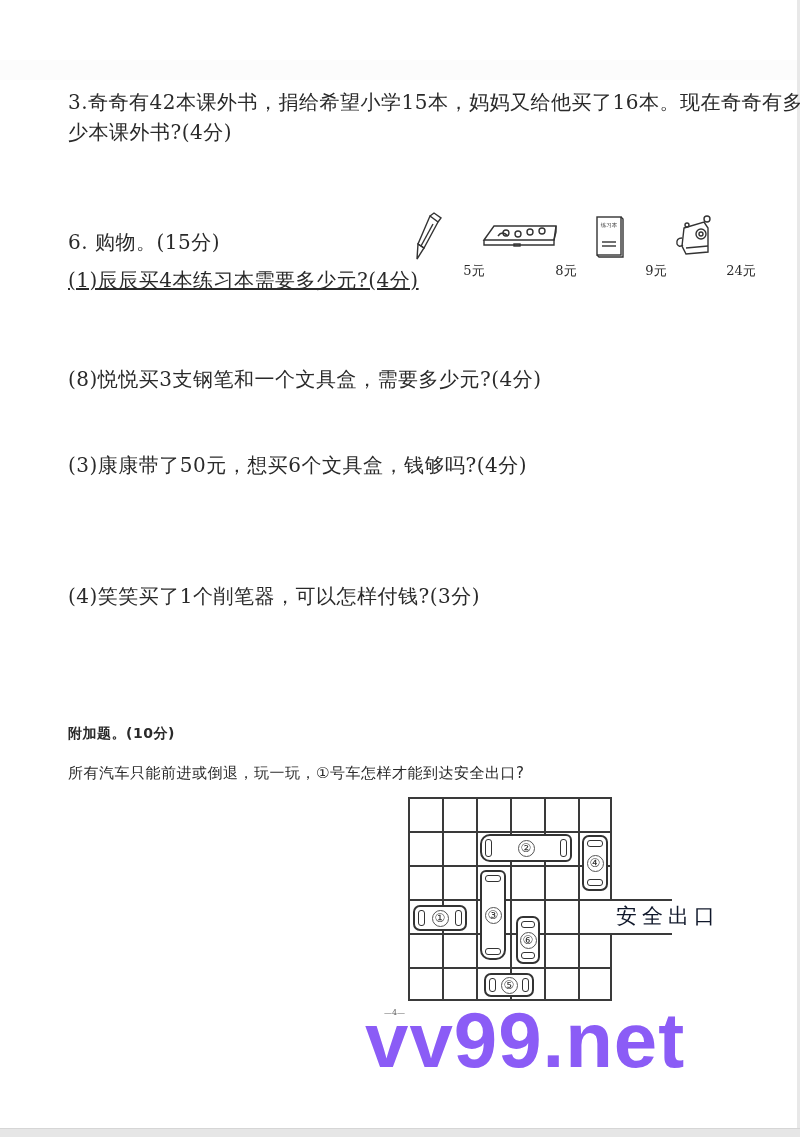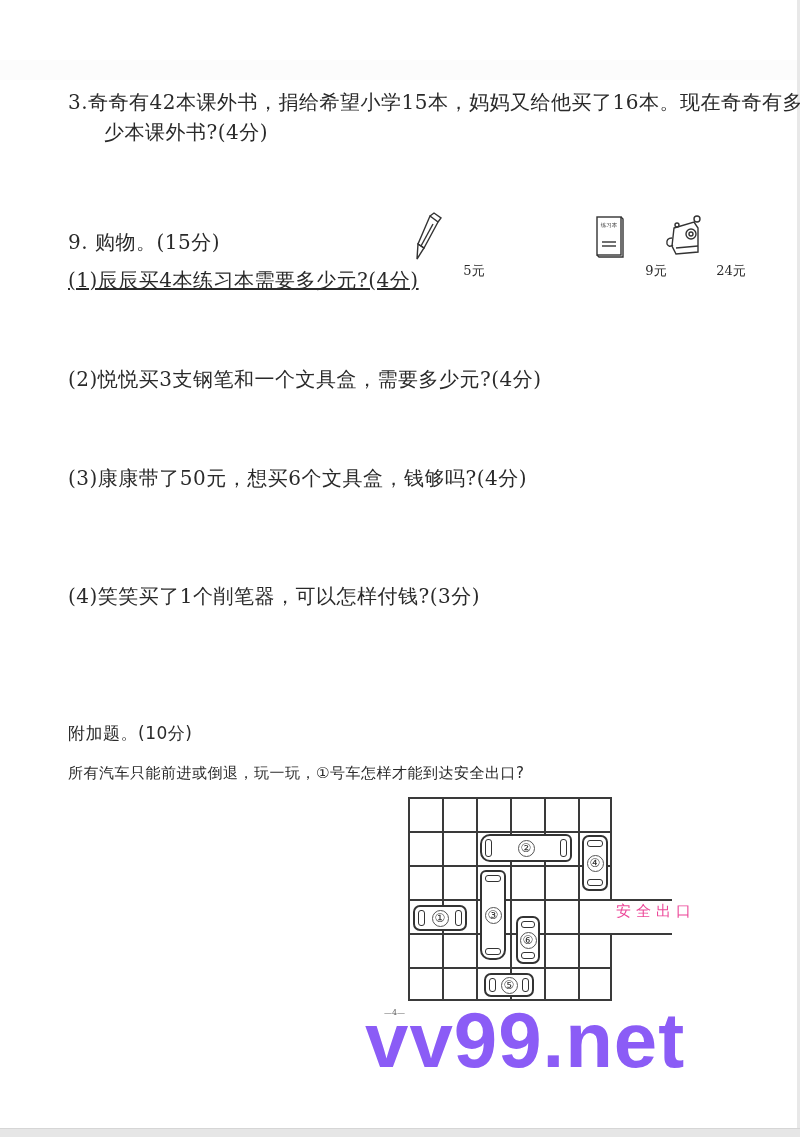--- a/index.html
+++ b/index.html
@@ -4,21 +4,21 @@
 <style>
   html, body { margin: 0; padding: 0; }
   body {
     width: 800px; height: 1137px; background: #ffffff; position: relative; overflow: hidden;
     font-family: "DejaVu Serif", "Liberation Serif", serif; color: #2a2a2a;
   }
   .page-edge { position: absolute; right: 0; top: 0; width: 3px; height: 1130px; background: #e8e8e8; }
   .bottom-bar { position: absolute; left: 0; bottom: 0; width: 800px; height: 8px; background: #e6e6e6; border-top: 1px solid #d6d6d6; }
   .top-fade { position: absolute; left: 0; top: 60px; width: 800px; height: 20px; background: #fcfcfc; }
   .q { position: absolute; left: 68px; font-size: 20px; line-height: 26px; letter-spacing: 0.5px; white-space: nowrap; }
-  .bold { font-family: "DejaVu Sans", "Liberation Sans", sans-serif; font-weight: normal; font-size: 17px; }
+  .bold { font-family: "DejaVu Sans", "Liberation Sans", sans-serif; font-weight: bold; font-size: 14px; }
   .sans { font-family: "DejaVu Sans", "Liberation Sans", sans-serif; font-size: 15px; }
 
   .items { position: absolute; left: 410px; top: 212px; width: 330px; height: 75px; }
   .item { position: absolute; top: 0; text-align: center; }
   .item .price { position: absolute; top: 50px; left: 0; width: 100%; font-size: 13px; text-align: center; white-space: nowrap; margin-left: 47px; }
 
   .grid-wrap { position: absolute; left: 408px; top: 797px; width: 205px; height: 206px; }
   .grid { position: absolute; left: 0; top: 0; width: 204px; height: 204px; border: 2px solid #3a3a3a; box-sizing: border-box;
           background-image:
             linear-gradient(to right, #3a3a3a 2px, transparent 2px),
@@ -26,80 +26,96 @@
           background-size: 34px 34px; background-position: -2px -2px; }
   .car { position: absolute; box-sizing: border-box; background: #fff; border: 2px solid #333; border-radius: 7px; display: flex; align-items: center; justify-content: center; }
   .car .num { font-size: 12px; width: 15px; height: 15px; border: 1px solid #555; border-radius: 50%; display: flex; align-items: center; justify-content: center; line-height: 1; color: #333; font-family: "DejaVu Sans", sans-serif; }
   .car.h::before, .car.h::after { content: ""; position: absolute; top: 3px; bottom: 3px; width: 5px; border: 1.5px solid #333; border-radius: 3px; }
   .car.h::before { left: 3px; }
   .car.h::after { right: 3px; }
   .car.v::before, .car.v::after { content: ""; position: absolute; left: 3px; right: 3px; height: 5px; border: 1.5px solid #333; border-radius: 3px; }
   .car.v::before { top: 3px; }
   .car.v::after { bottom: 3px; }
   .exit-line { position: absolute; height: 2px; background: #3a3a3a; }
-  .exit-label { position: absolute; font-size: 15px; letter-spacing: 5px; white-space: nowrap; color: #ec4899; }
+  .exit-label { position: absolute; font-size: 21px; letter-spacing: 5px; white-space: nowrap; color: #0f172a; }
   .cell-clear { position: absolute; background: #fff; }
 
   .watermark { position: absolute; left: 365px; top: 995px; font-family: Liberation Sans, sans-serif; font-weight: bold; font-size: 78px; color: #8b5cf6; letter-spacing: 1px; white-space: nowrap; }
   .footer-mark { position: absolute; left: 384px; top: 1008px; font-size: 8px; color: #666; }
 </style>
 </head>
 <body>
 
 <div class="top-fade"></div>
 <div class="page-edge"></div>
 
 <div class="q" style="top:89px;">3.奇奇有42本课外书，捐给希望小学15本，妈妈又给他买了16本。现在奇奇有多</div>
-<div class="q" style="top:119px;margin-left:36px;">少本课外书?(4分)</div>
+<div class="q" style="top:119px;">少本课外书?(4分)</div>
 
-<div class="q" style="top:229px;">9. 购物。(15分)</div>
+<div class="q" style="top:229px;">6. 购物。(15分)</div>
 <div class="q" style="top:267px;text-decoration:underline;">(1)辰辰买4本练习本需要多少元?(4分)</div>
 
 <div class="items">
   <div class="item" style="left:0; width:34px;">
     <svg width="34" height="50" viewBox="0 0 34 50">
       <g fill="none" stroke="#333" stroke-width="1.4">
         <path d="M20 4 L28 10 L14 36 L8 32 Z"></path>
         <path d="M20 4 L24 1 L31 6 L28 10"></path>
         <path d="M8 32 L14 36 L7 47 Z"></path>
         <line x1="11" y1="34" x2="23" y2="12"></line>
       </g>
     </svg>
     <div class="price">5元</div>
   </div>
+  <div class="item" style="left:68px; width:82px;">
+    <svg width="82" height="50" viewBox="0 0 82 50">
+      <g fill="none" stroke="#333" stroke-width="1.4">
+        <path d="M6 28 L16 14 L78 14 L76 28 Z"></path>
+        <path d="M6 28 L6 33 L76 33 L76 28"></path>
+        <path d="M78 14 L78 20 L76 28"></path>
+        <circle cx="28" cy="21" r="3"></circle>
+          <circle cx="40" cy="22" r="3"></circle>
+          <circle cx="52" cy="20" r="3"></circle>
+        <circle cx="64" cy="19" r="3"></circle>
+          <path d="M20 24 Q24 18 30 24"></path>
+        <rect x="36" y="32" width="6" height="2"></rect>
+      </g>
+    </svg>
+    <div class="price">8元</div>
+  </div>
   <div class="item" style="left:182px; width:34px;text-decoration:underline;">
     <svg width="34" height="50" viewBox="0 0 34 50">
       <g fill="none" stroke="#333" stroke-width="1.4">
         <rect x="5" y="5" width="24" height="38"></rect>
         <path d="M5 43 L7 45 L31 45 L31 7 L29 5"></path>
         <line x1="10" y1="30" x2="24" y2="30"></line>
           <line x1="10" y1="34" x2="24" y2="34"></line>
       </g>
       <text x="17" y="15" font-size="5.5" text-anchor="middle" fill="#333" font-family="DejaVu Sans, sans-serif">练习本</text>
     </svg>
     <div class="price">9元</div>
   </div>
-  <div class="item" style="left:254px; width:40px;">
+  <div class="item" style="left:264px; width:40px;">
     <svg width="40" height="50" viewBox="0 0 40 50">
       <g fill="none" stroke="#333" stroke-width="1.4">
         <path d="M10 16 L30 10 L34 16 L34 40 L12 42 L8 34 Z"></path>
         <circle cx="27" cy="22" r="5"></circle>
           <circle cx="27" cy="22" r="2"></circle>
         <circle cx="33" cy="7" r="3"></circle>
           <circle cx="13" cy="13" r="2"></circle>
         <path d="M8 26 Q2 26 3 32 Q5 36 9 33"></path>
         <line x1="12" y1="36" x2="34" y2="34"></line>
       </g>
     </svg>
     <div class="price">24元</div>
   </div>
 </div>
 
-<div class="q" style="top:366px;">(2)悦悦买3支钢笔和一个文具盒，需要多少元?(4分)</div>
-<div class="q" style="top:465px;">(3)康康带了50元，想买6个文具盒，钱够吗?(4分)</div>
+<div class="q" style="top:366px;">(8)悦悦买3支钢笔和一个文具盒，需要多少元?(4分)</div>
+<div class="q" style="top:452px;">(3)康康带了50元，想买6个文具盒，钱够吗?(4分)</div>
 <div class="q" style="top:583px;">(4)笑笑买了1个削笔器，可以怎样付钱?(3分)</div>
 
 <div class="q bold" style="top:720px;">附加题。(10分)</div>
 <div class="q sans" style="top:760px;">所有汽车只能前进或倒退，玩一玩，①号车怎样才能到达安全出口?</div>
 
 <div class="watermark">vv99.net</div>
 
 <div class="grid-wrap">
   <div class="grid"></div>
 

